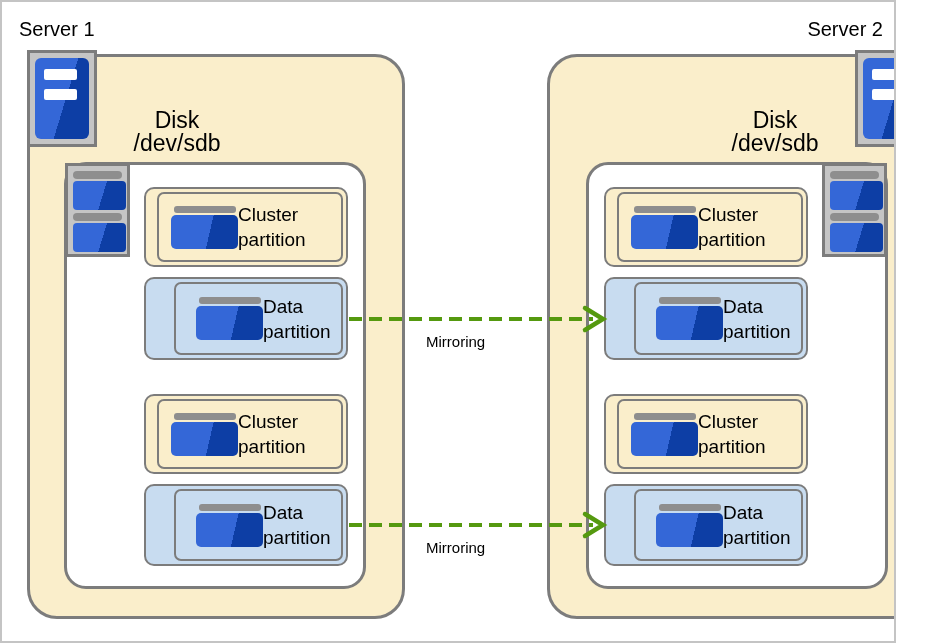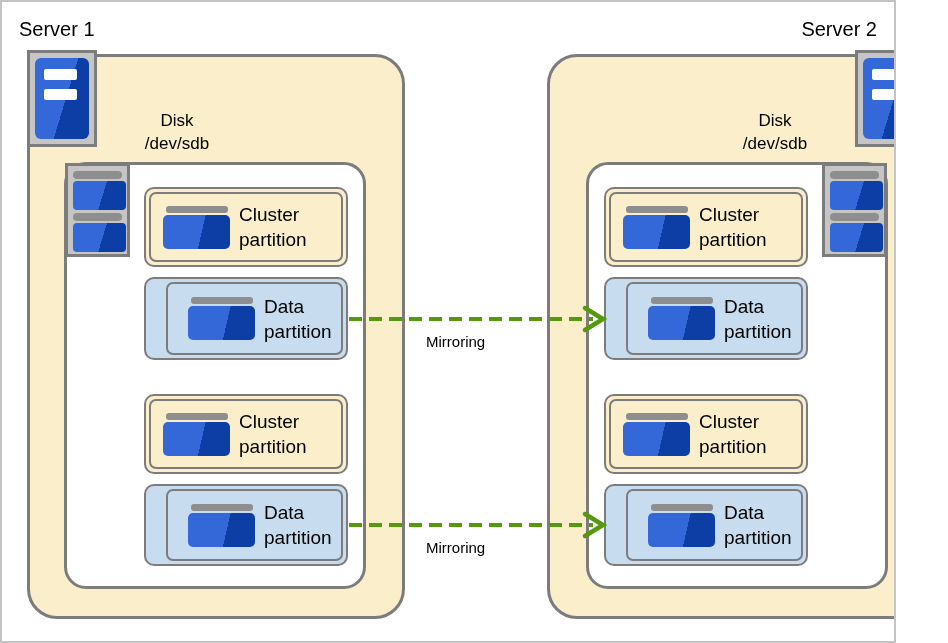--- a/index.html
+++ b/index.html
@@ -14,33 +14,33 @@
   .server-box{
     width:378px; height:565px; box-sizing:border-box;
     background:var(--server-fill,#FAEECB);
     border:3px solid var(--border-gray,#7C7C7C); border-radius:30px;
   }
   .white-box{
     width:302px; height:427px; box-sizing:border-box;
     background:#fff; border:3px solid var(--border-gray,#7C7C7C); border-radius:22px;
   }
   .disk-label{
-    width:140px; text-align:center; font-size:17px; line-height:23px; white-space:nowrap;
+    width:140px; text-align:center; font-size:23px; line-height:23px; white-space:nowrap;
   }
   
   .partition{
     width:204px; box-sizing:border-box;
     border:2px solid var(--border-gray,#7C7C7C); border-radius:10px;
     padding:3px; background:var(--cluster-fill,#FAEECB);
   }
   .partition-inner{
     height:100%; box-sizing:border-box;
     border:2px solid var(--border-gray,#7C7C7C); border-radius:7px;
     background:var(--cluster-fill,#FAEECB);
-    display:flex; align-items:center; gap:9px; padding-left:12px;
+    display:flex; align-items:center; padding-left:12px;margin-left:8px;
   }
   .partition.data, .partition.data .partition-inner{ background:var(--data-fill,#C8DCF0);padding-left:20px; }
   .part-icon{flex:0 0 67px; width:67px;}
   .part-icon .bar{
     width:62px; height:7px; border-radius:3px; margin:0 auto 2px auto;
     background:var(--icon-bar,#8E8E8E);
   }
   .part-icon .plate{
     width:67px; height:34px; border-radius:5px;
     background:linear-gradient(103deg, var(--blue-light,#3467D7) 57%, var(--blue-dark,#0D3EA5) 57%);
@@ -79,21 +79,21 @@
   .dash{stroke:var(--arrow-green,#55990F); stroke-width:4; stroke-dasharray:13 7; fill:none;}
   .head{stroke:var(--arrow-green,#55990F); stroke-width:4.5; fill:none; stroke-linecap:round; stroke-linejoin:miter;}
   .mirror-label{font-size:15px; line-height:24px; white-space:nowrap;}
 </style>
 </head>
 <body>
 
 <div id="canvas">
 
   <div class="abs server-title" style="left:17px; top:16px;">Server 1</div>
-  <div class="abs server-title" style="right:17px; top:16px; text-align:center;">Server 2</div>
+  <div class="abs server-title" style="right:11px; top:16px; text-align:center;">Server 2</div>
 
   <div class="abs server-box" style="left:25px; top:52px;"></div>
   <div class="abs server-box" style="left:545px; top:52px;"></div>
 
   <div class="abs disk-label" style="left:105px; top:107px;">
     <div>Disk</div>
     <div>/dev/sdb</div>
   </div>
   <div class="abs disk-label" style="left:703px; top:107px;">
     <div>Disk</div>

